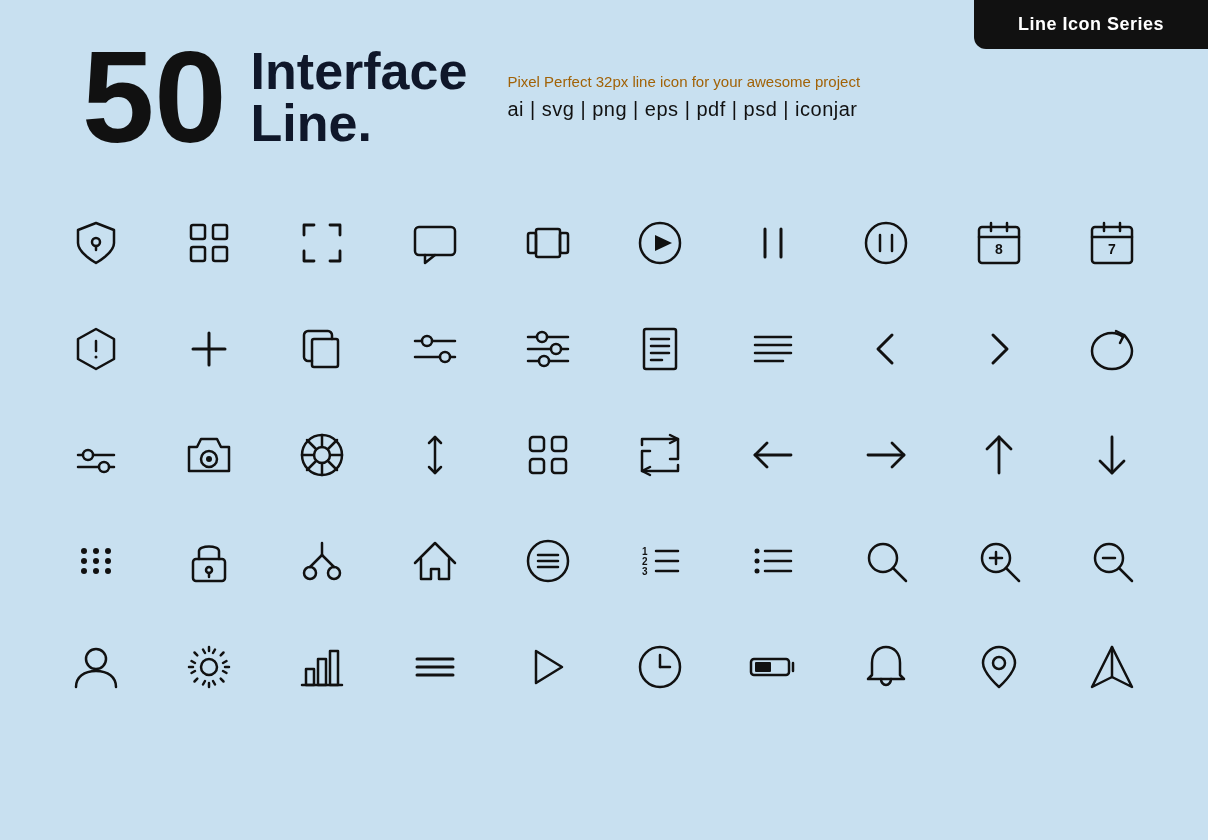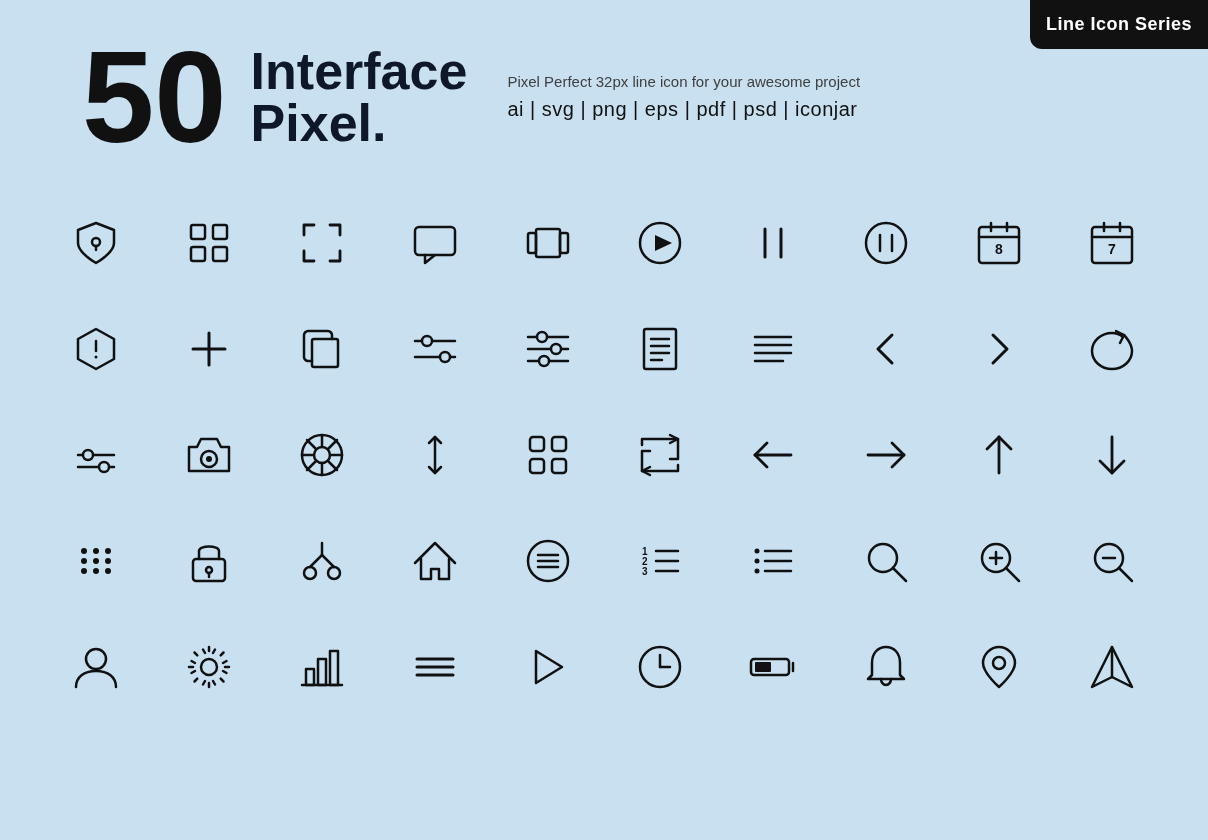--- a/index.html
+++ b/index.html
@@ -14,21 +14,21 @@
 
     
     .badge {
       position: absolute;
       top: 0;
       right: 0;
       background: #111;
       color: #fff;
       font-weight: 700;
       font-size: 18px;
-      padding: 14px 16px;
+      padding: 14px 44px;
       border-bottom-left-radius: 12px;
       letter-spacing: 0.5px;
     }
 
     
     .header {
       display: flex;
       align-items: center;
       padding: 32px 60px 20px 82px;
       gap: 0px;
@@ -53,21 +53,21 @@
     }
     .subtitle-block {
       margin-left: 40px;
       display: flex;
       flex-direction: column;
       justify-content: center;
     }
     .pixel-perfect {
       font-size: 15px;
       font-weight: 400;
-      color: #404040;
+      color: #a16207;
       font-family: Arial, sans-serif;
       margin-bottom: 8px;
     }
     .formats {
       font-size: 20px;
       font-weight: 400;
       color: #111;
       font-family: Arial, sans-serif;
       letter-spacing: 0.5px;
     }
@@ -100,21 +100,21 @@
 
 <div class="badge">
   <span>Line Icon Series</span>
 </div>
 
 <div class="header">
   <div class="number-50">50</div>
   <div class="title-block">
     <div class="interface-title">
       <span>Interface</span><br>
-      <span>Pixel.</span>
+      <span>Line.</span>
     </div>
   </div>
   <div class="subtitle-block">
     <div class="pixel-perfect">Pixel Perfect 32px line icon for your awesome project</div>
     <div class="formats">ai | svg | png | eps | pdf | psd | iconjar</div>
   </div>
 </div>
 
 <div class="icons-section">
 

